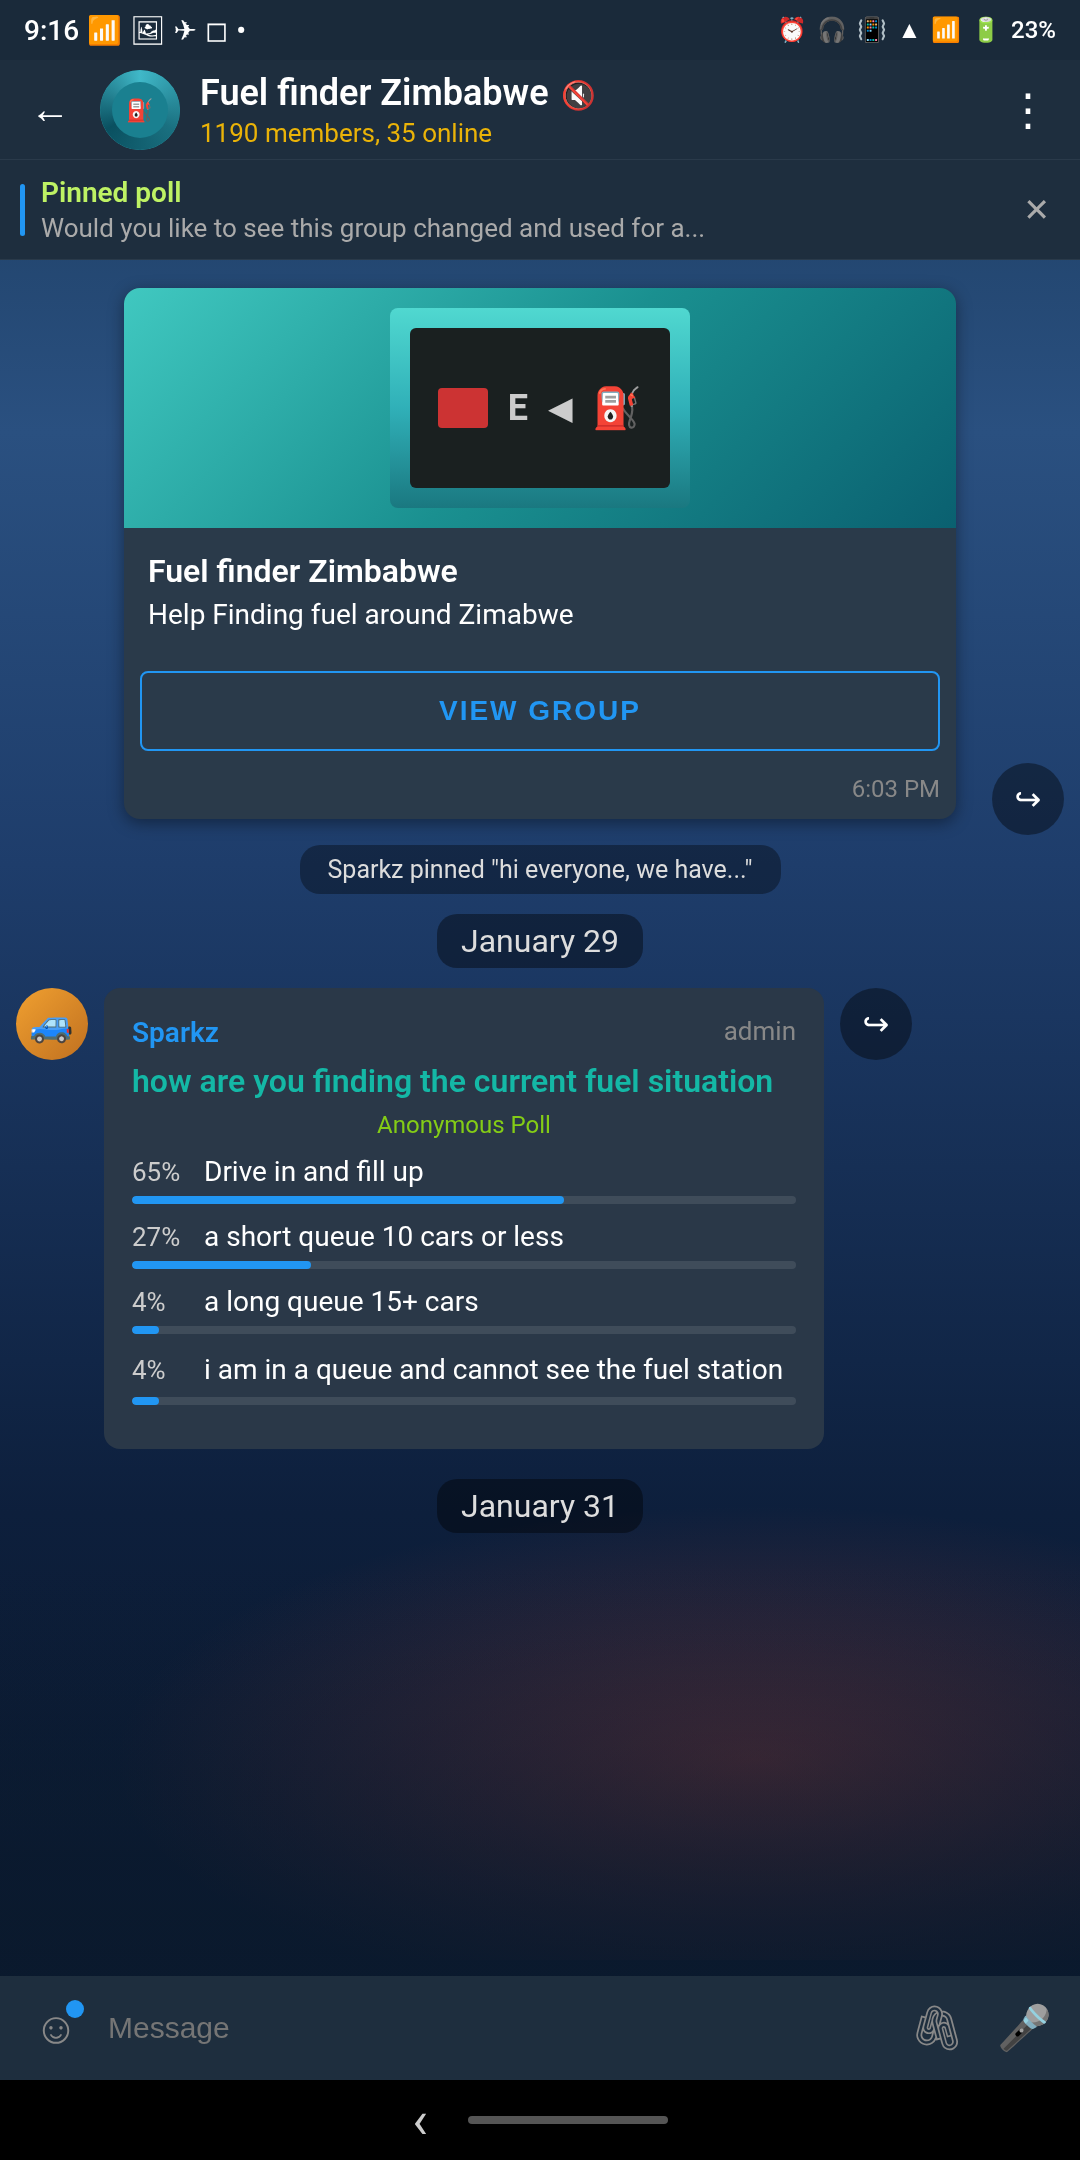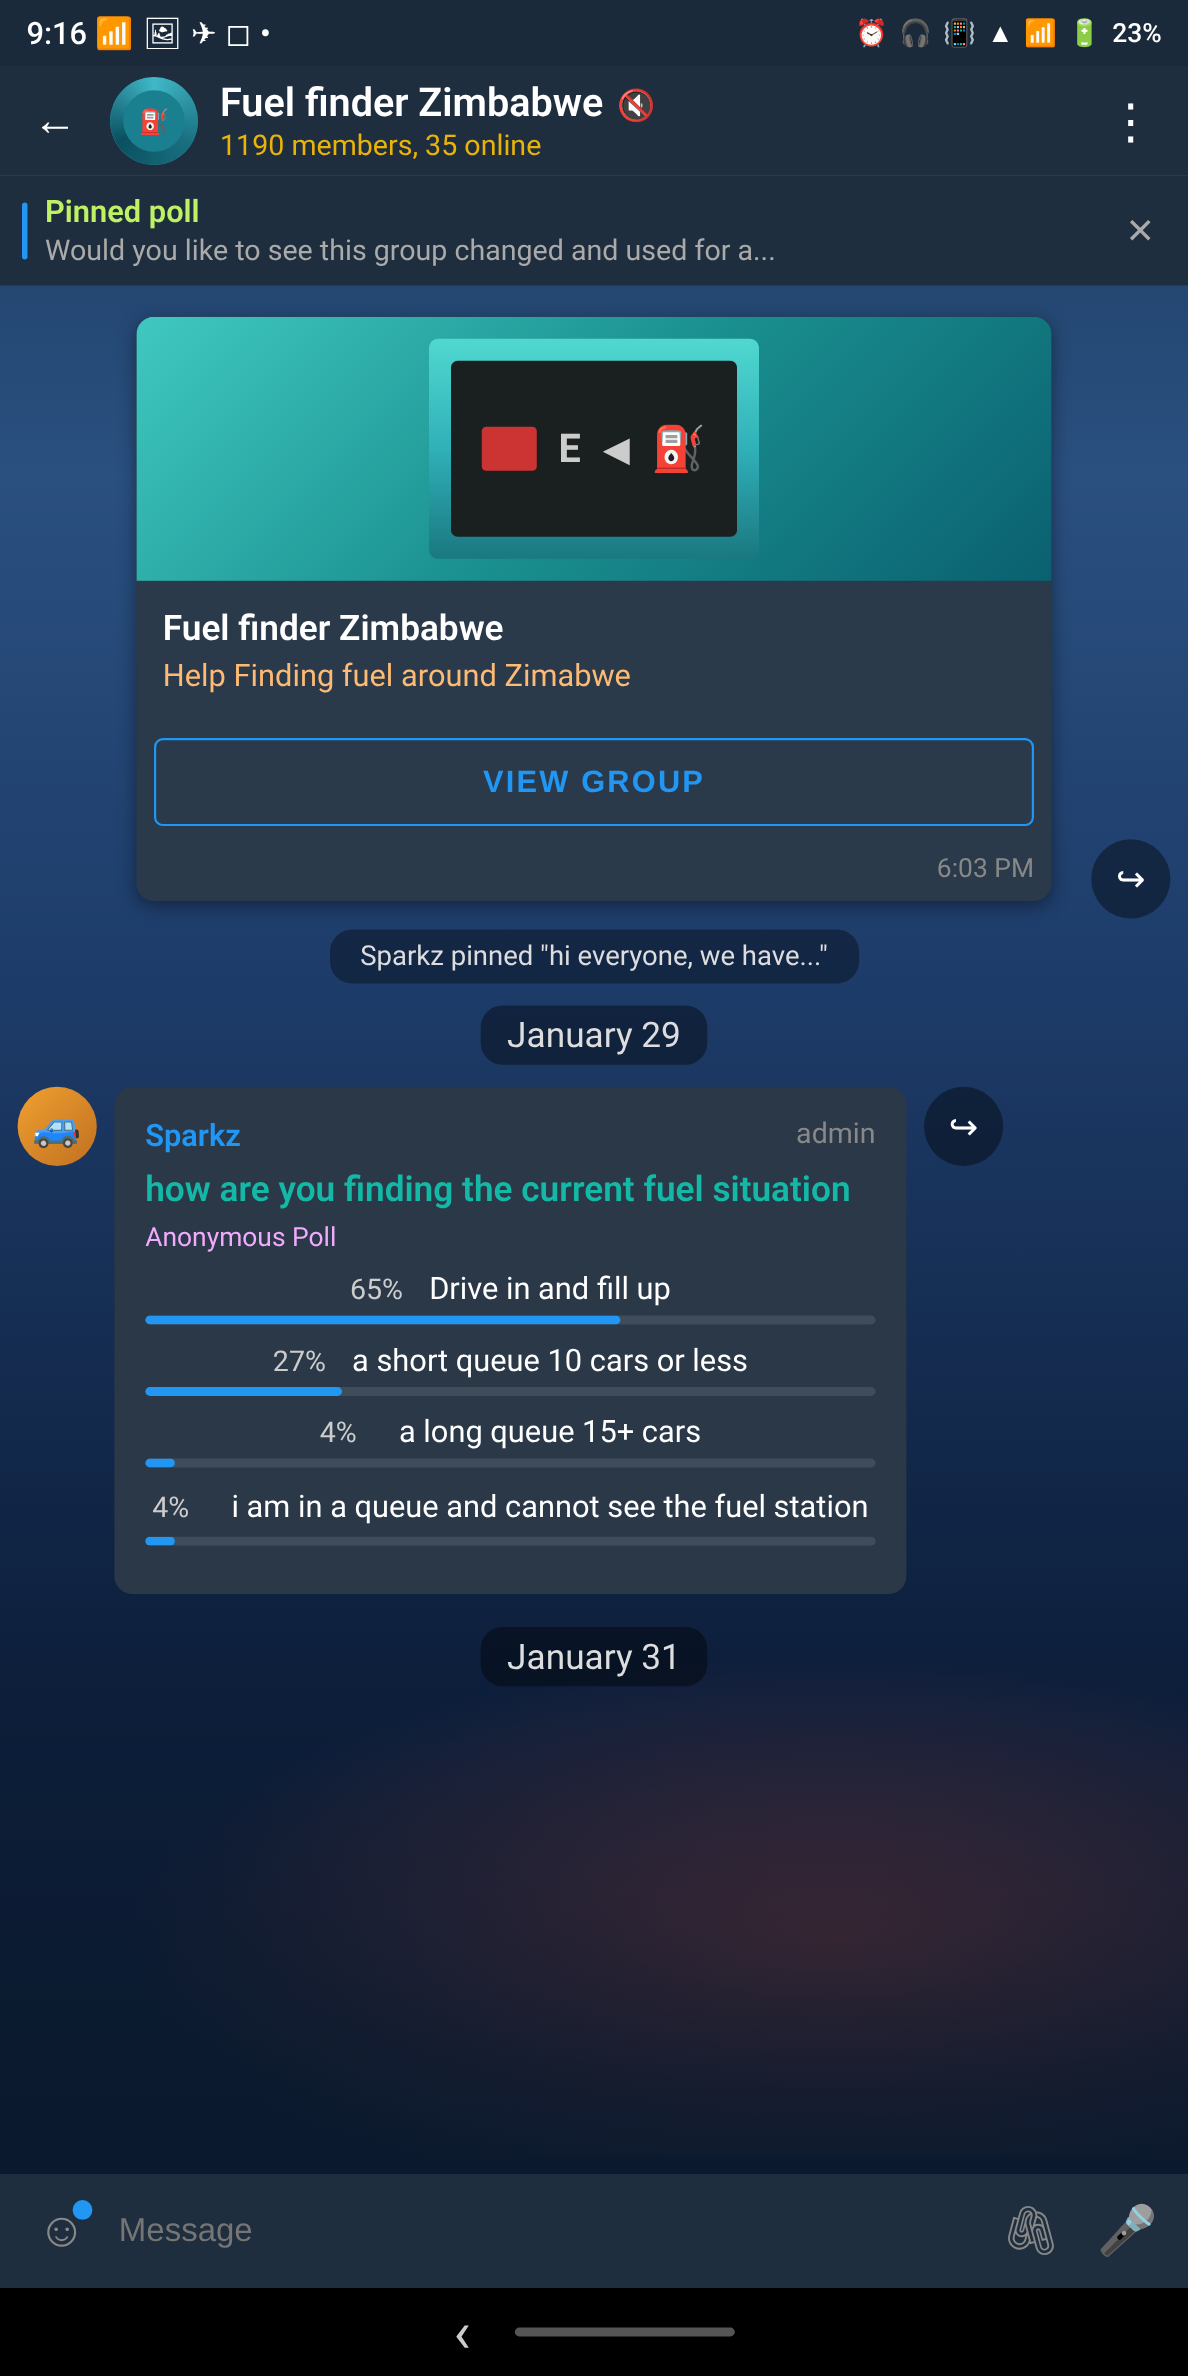--- a/index.html
+++ b/index.html
@@ -159,21 +159,21 @@
     .gauge-red-box {
       width: 50px; height: 40px;
       background: #cc3333;
       border-radius: 4px;
     }
     .gauge-e { color: #ccc; font-size: 36px; font-weight: bold; }
     .gauge-arrow { color: #ccc; font-size: 32px; }
     .gauge-pump { color: #ccc; font-size: 40px; }
     .group-card-body { background: #2a3a4a; padding: 24px; }
     .group-card-title { color: white; font-size: 32px; font-weight: 600; }
-    .group-card-desc { color: #fdba74; font-size: 28px; margin-top: 8px; }
+    .group-card-desc { color: #ffffff; font-size: 28px; margin-top: 8px; }
     .view-group-btn {
       display: block;
       width: calc(100% - 32px);
       margin: 16px 16px;
       padding: 22px;
       background: transparent;
       border: 2px solid #2196F3;
       border-radius: 8px;
       color: #2196F3;
       font-size: 28px;
@@ -241,30 +241,29 @@
     .poll-card {
       background: #2a3848;
       border-radius: 16px;
       padding: 28px;
       flex: 1;
       max-width: 720px;
     }
     .poll-sender { color: #2196F3; font-size: 28px; font-weight: 600; }
     .poll-admin { color: #888; font-size: 26px; float: right; }
     .poll-question { color: #14b8a6; font-size: 32px; font-weight: 600; margin: 12px 0 8px; line-height: 1.3; }
-    .poll-type { color: #f0abfc; font-size: 24px; margin-bottom: 8px; }
+    .poll-type { color: #84cc16; font-size: 24px; margin-bottom: 8px; text-align: center; }
     .poll-option { margin: 16px 0; }
     .poll-option-label {
       display: flex;
       align-items: baseline;
       gap: 12px;
       color: white;
       font-size: 28px;
       margin-bottom: 8px;
-      justify-content: center;
     }
     .poll-pct { color: #ccc; font-size: 26px; min-width: 60px; }
     .poll-bar-bg {
       width: 100%;
       height: 8px;
       background: rgba(255,255,255,0.1);
       border-radius: 4px;
       overflow: hidden;
     }
     .poll-bar {

